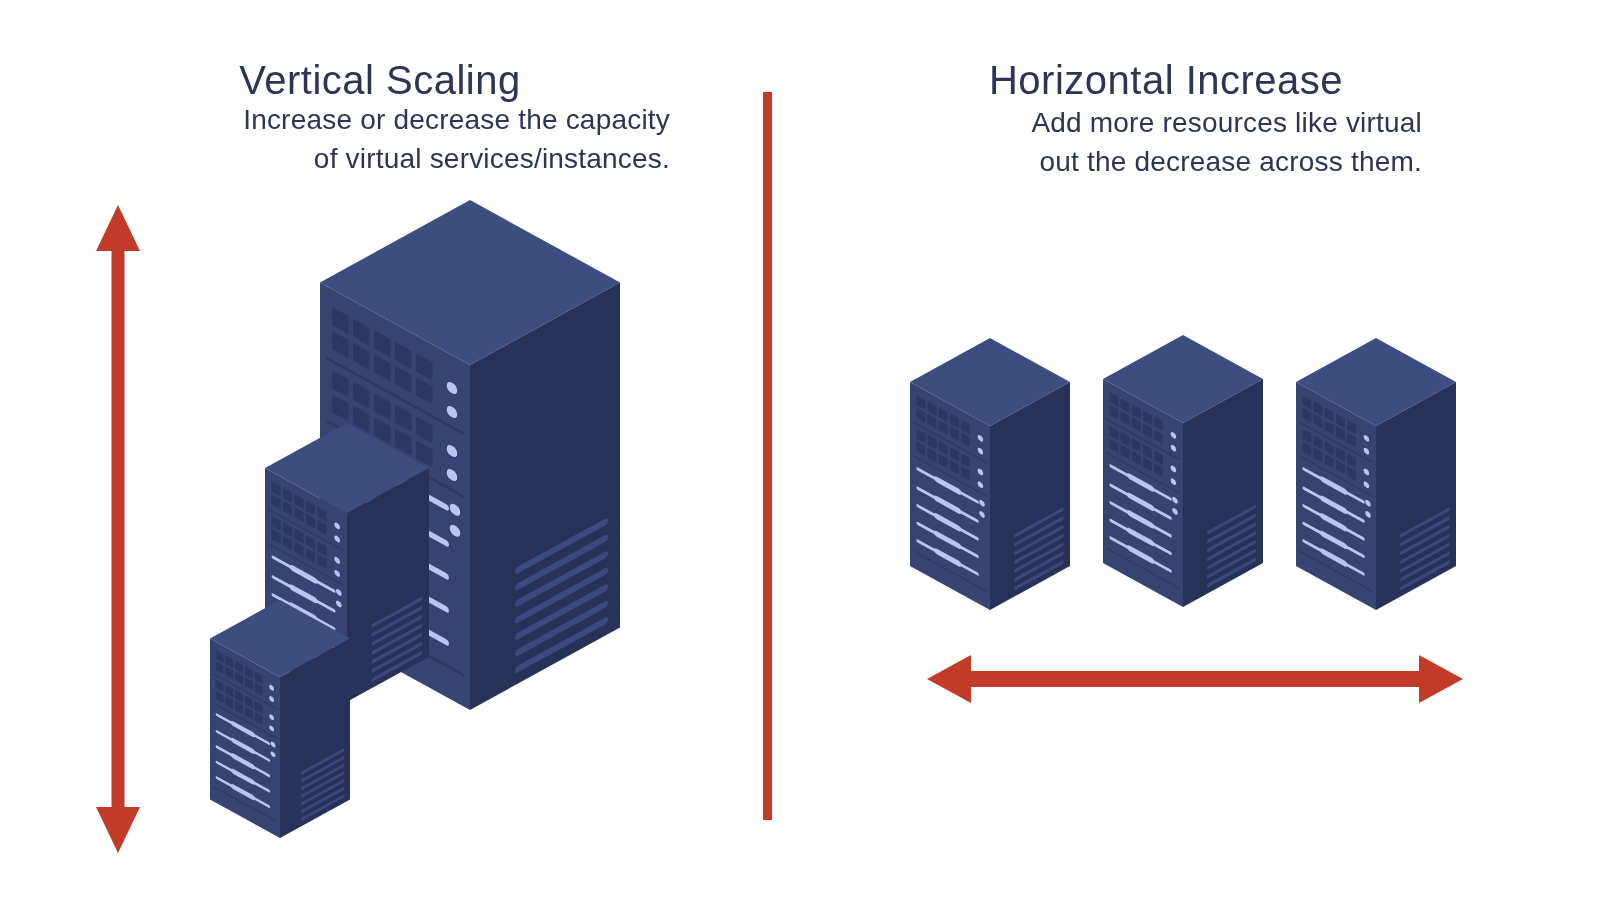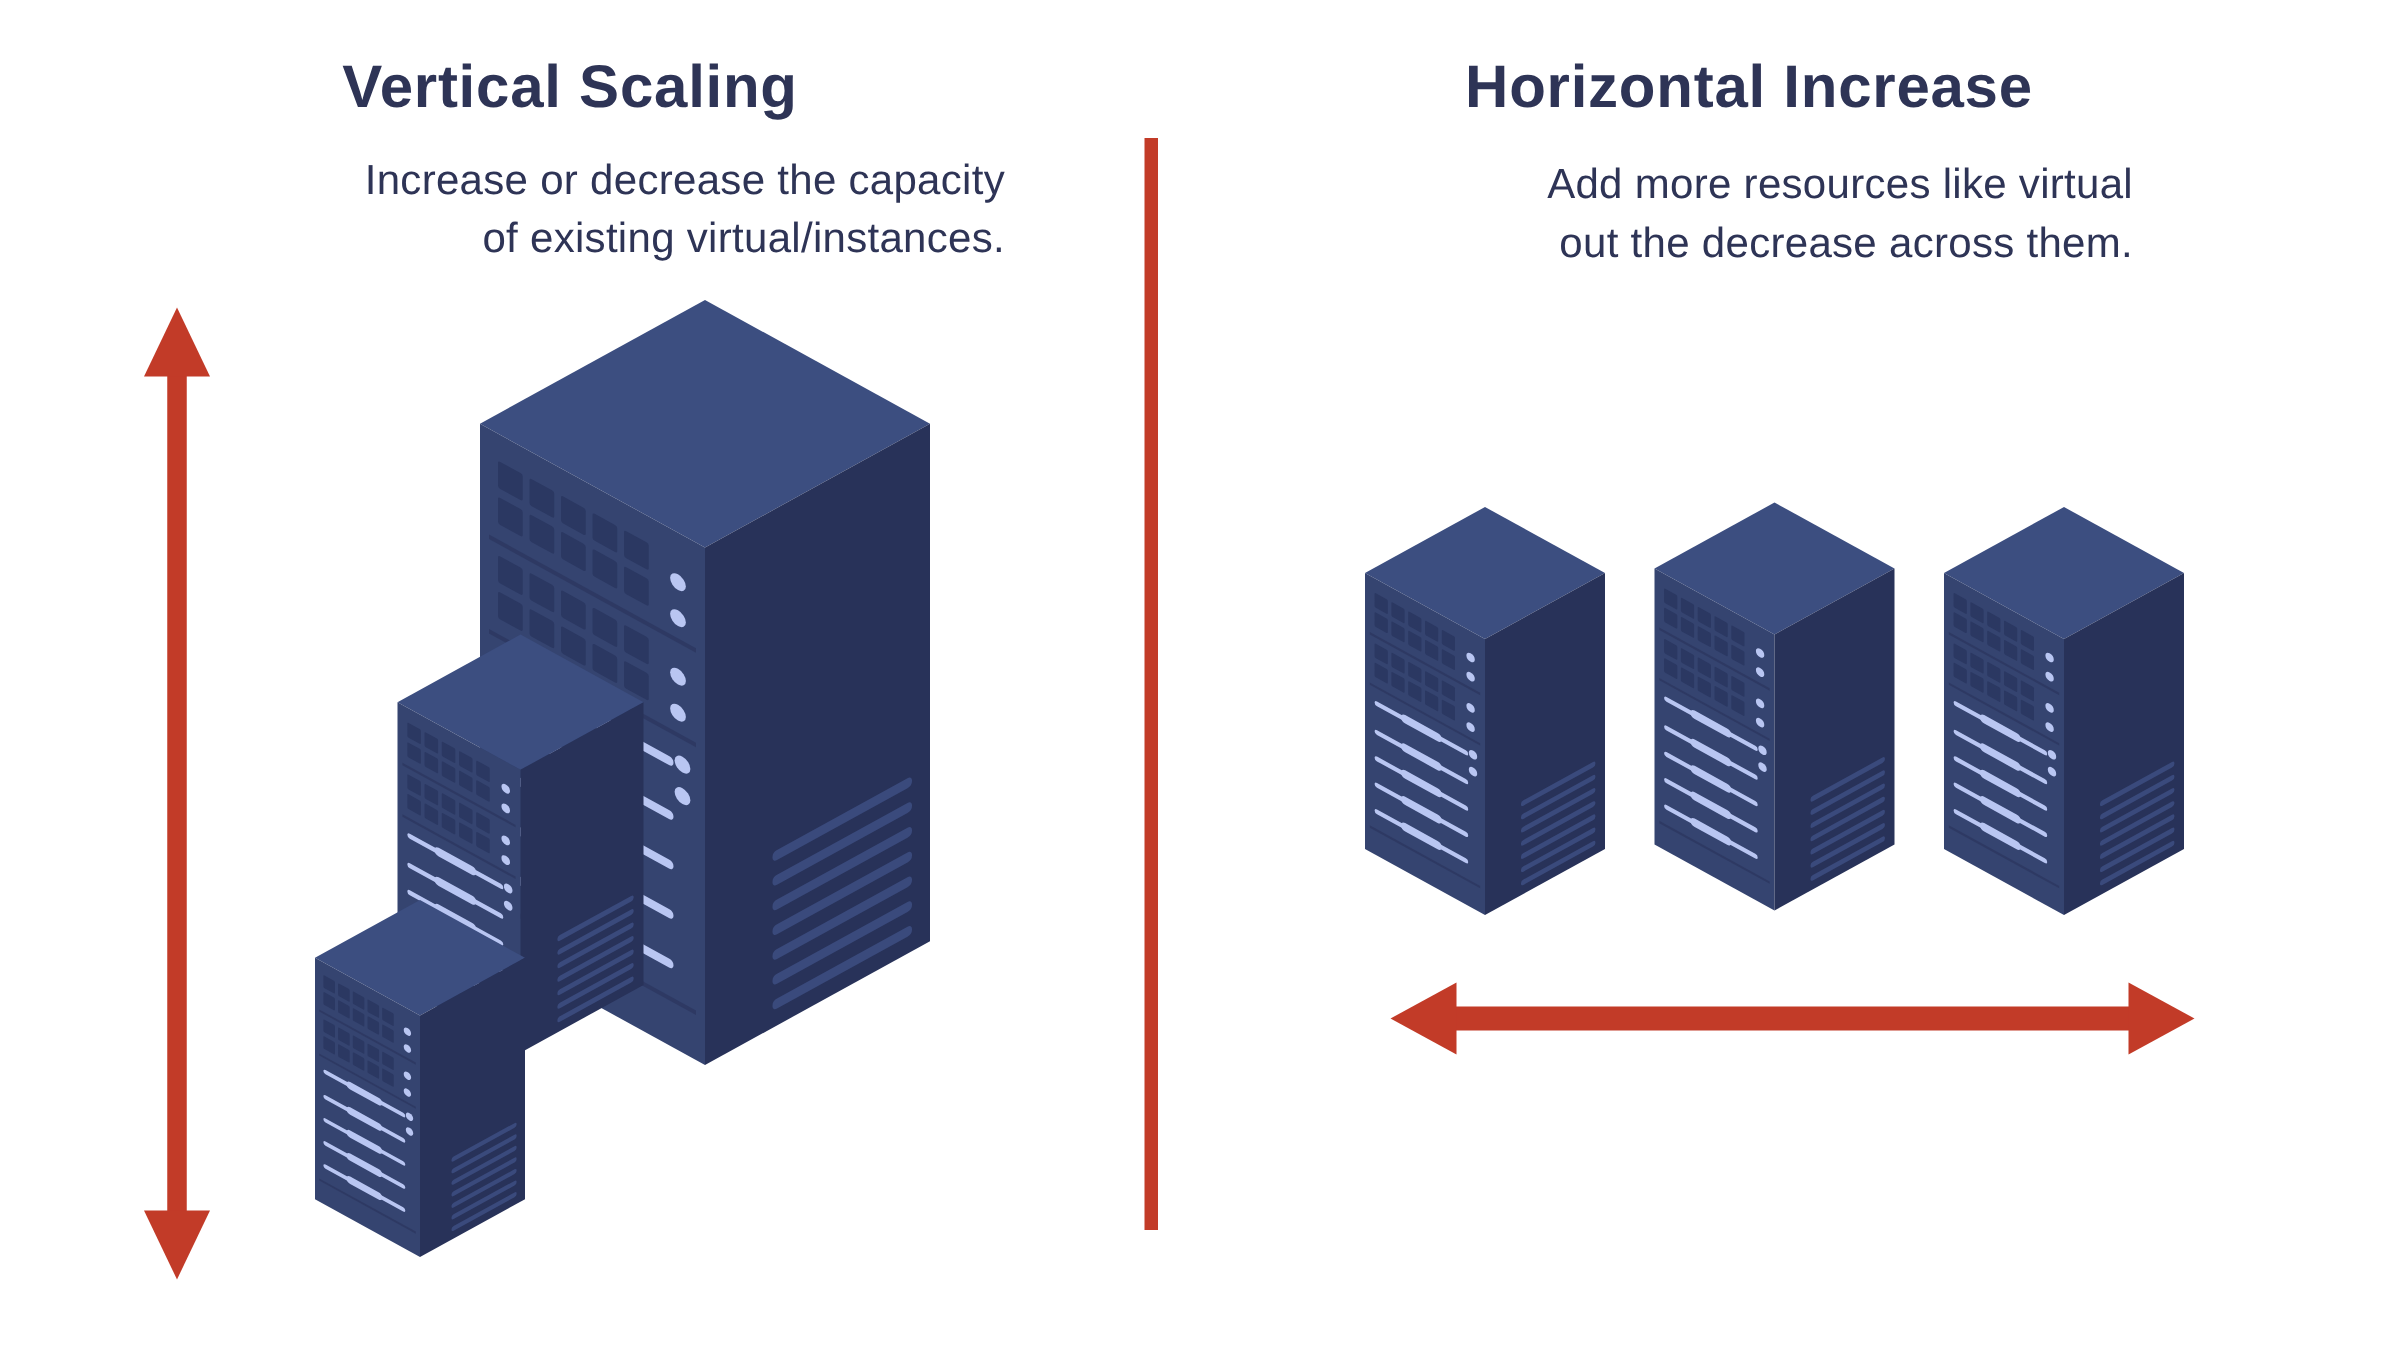--- a/index.html
+++ b/index.html
@@ -2,22 +2,23 @@
 <html style="--accent-red: #c23b28; --text-navy: #2e3456; --srv-top: #3c4e80; --srv-left: #354470; --srv-right: #283259; --srv-square: #2b3862; --srv-vent: #3a4a7c; --srv-accent: #b9c6f2;"><head>
 <meta charset="utf-8">
 <style>
   html,body{margin:0;padding:0;background:#ffffff;}
   #canvas{
     position:relative;width:1600px;height:900px;background:#ffffff;
     font-family:"Liberation Sans", sans-serif;overflow:hidden;
   }
   .title{
     position:absolute;text-align:center;
-    font-size:40px;font-weight:700;letter-spacing:0.5px;
+    font-size:40px;font-weight:400;letter-spacing:0.5px;
     color:var(--text-navy,#2e3456);
+    margin-top:22px;
   }
   .subtitle{
     position:absolute;text-align:right;
     font-size:28px;font-weight:400;letter-spacing:0.2px;line-height:39px;
     color:var(--text-navy,#2e3456);
   }
   #left-title{left:120px;top:36px;width:520px;}
   #left-subtitle{left:90px;top:100px;width:580px;}
   #right-title{left:886px;top:36px;width:560px;}
   #right-subtitle{left:822px;top:103px;width:600px;}
@@ -80,21 +81,21 @@
           <rect x="30" y="207" width="62" height="4.5" rx="2" fill="var(--srv-vent,#3a4a7c)"></rect>
           <rect x="30" y="218" width="62" height="4.5" rx="2" fill="var(--srv-vent,#3a4a7c)"></rect>
         </g>
       </symbol>
     </defs>
   </svg>
 
   <div id="left-title" class="title">Vertical Scaling</div>
   <div id="left-subtitle" class="subtitle">
     <div>Increase or decrease the capacity</div>
-    <div>of existing virtual/instances.</div>
+    <div>of virtual services/instances.</div>
   </div>
 
   <svg class="abs" style="left:93px;top:203px" width="50" height="652" viewBox="0 0 50 652">
     <rect x="18.5" y="44" width="13" height="564" fill="var(--accent-red,#c23b28)"></rect>
     <polygon points="25,2 3,48 47,48" fill="var(--accent-red,#c23b28)"></polygon>
     <polygon points="25,650 3,604 47,604" fill="var(--accent-red,#c23b28)"></polygon>
   </svg>
 
   <svg class="abs" style="left:170px;top:195px" width="480" height="690" viewBox="0 0 480 690">
     <use href="#server-tower" width="200" height="340" transform="translate(150,5) scale(1.5)"></use>

